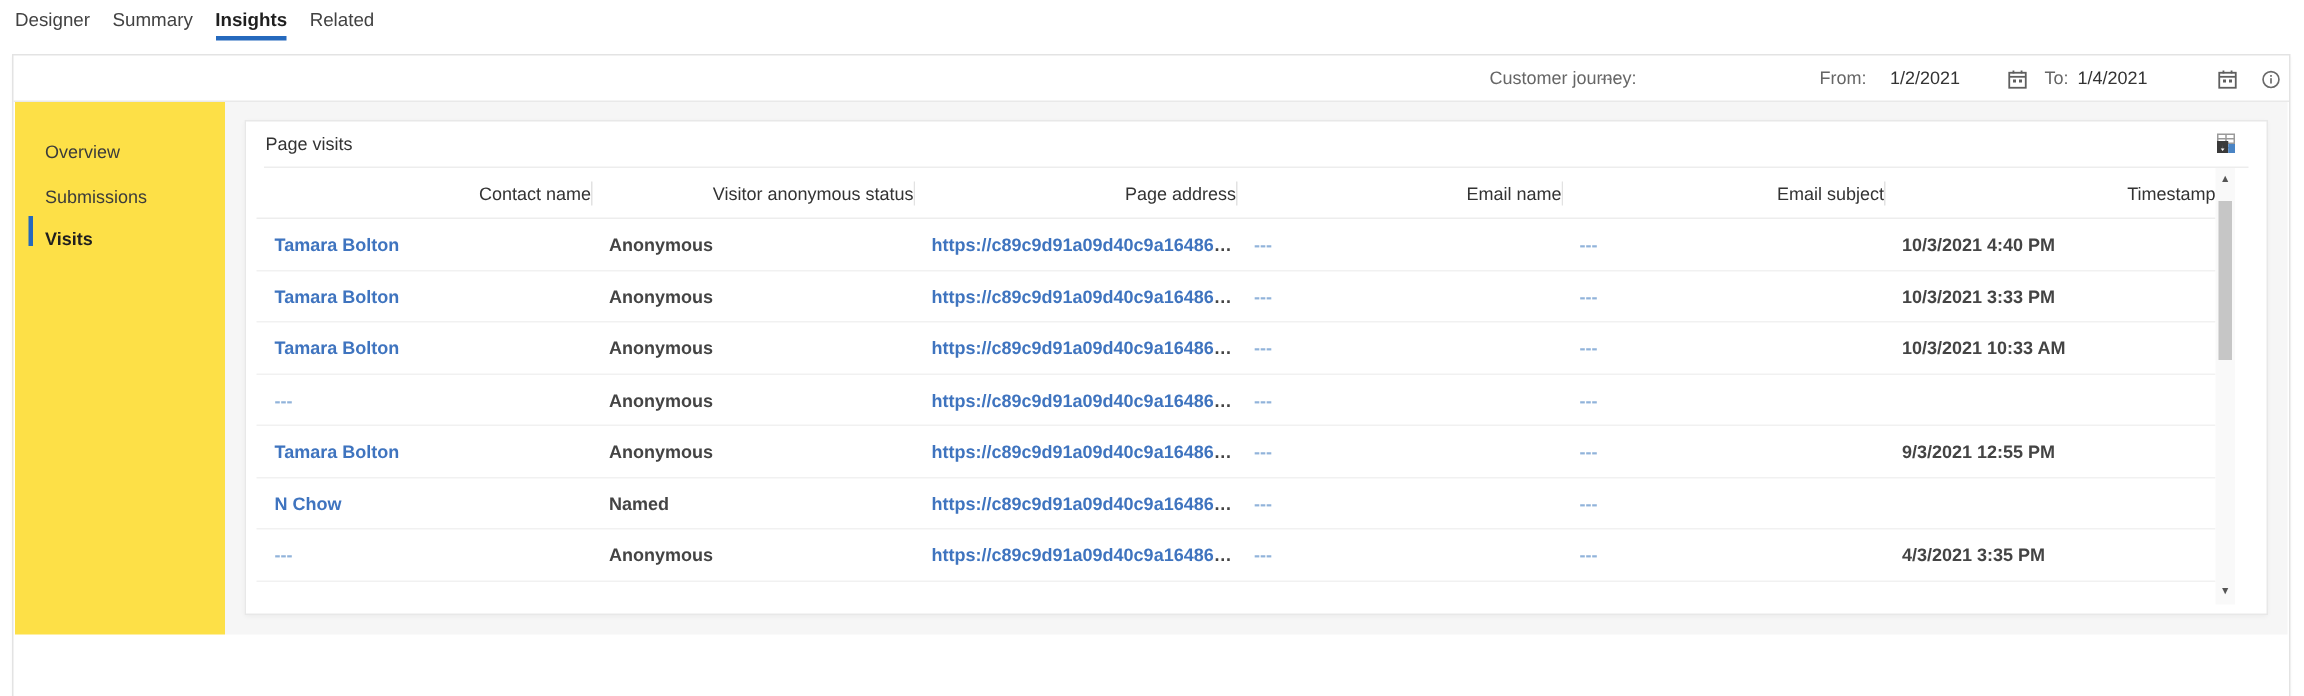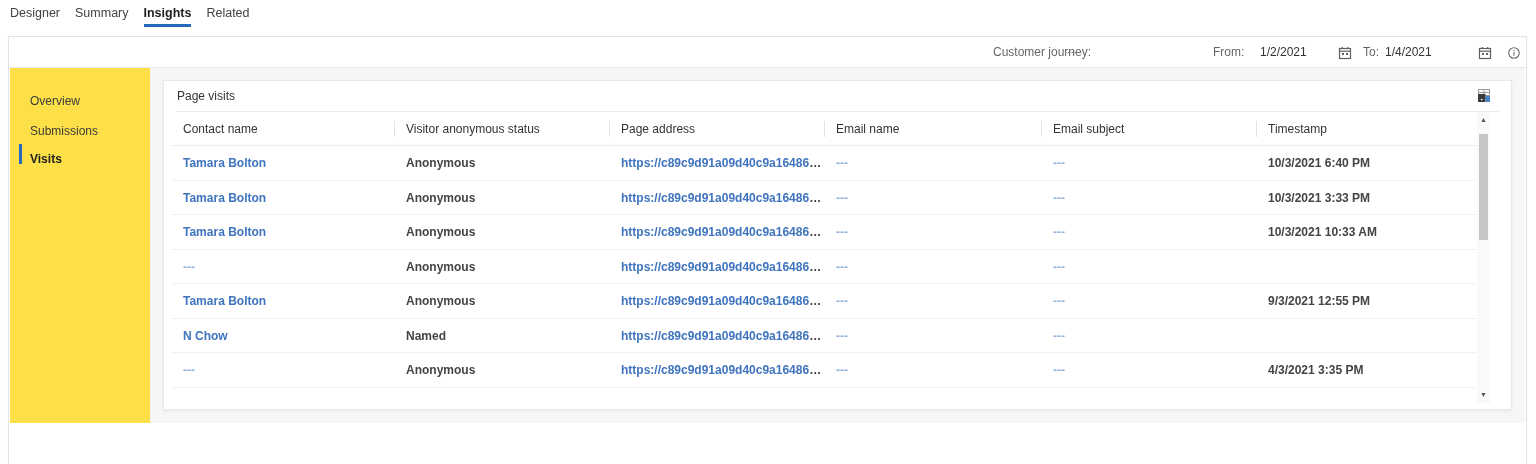--- a/index.html
+++ b/index.html
@@ -36,21 +36,21 @@
           background:#fff; border:1px solid #e8e8e8; box-shadow:0 1.6px 3.6px rgba(0,0,0,.05); }
   .card-title { position:absolute; top:0; left:13px; line-height:30px; font-size:12px; color:#333; }
   .card-divider { position:absolute; top:30px; left:12px; right:12px; height:1px; background:#ededed; }
   .export-btn { position:absolute; top:7px; left:1312px; width:16px; height:16px; cursor:pointer; line-height:0; }
 
   
   .tablewrap { position:absolute; left:7px; top:31px; width:1306px; }
   .trow { display:grid; grid-template-columns:223px 215px 215px 217px 215px 221px; align-items:center; }
   .cell { padding-left:12px; font-size:12px; white-space:nowrap; overflow:hidden; text-overflow:ellipsis; }
   .trow.head { height:34px; border-bottom:1px solid #ededed; color:#333; }
-  .trow.head .cell { position:relative; height:34px; line-height:34px; }
+  .trow.head .cell { position:relative; height:34px; line-height:34px;text-align:right; }
   .trow.head .cell:not(:first-child)::before { content:""; position:absolute; left:0; top:9px; height:16px; width:1px; background:#e2e2e2; }
   .trow.drow { height:34.5px; border-bottom:1px solid #f1f1f1; color:#444; }
   .trow.drow .cell { height:34.5px; line-height:34.5px;font-weight:bold; }
   .lnk { color:#3f74bf; cursor:pointer; }
   .lnk-muted { color:#91b3da; }
 
   
   .vscroll { position:absolute; left:1313px; top:31px; width:13px; height:291px; background:#f9f9f9; }
   .varrow { position:absolute; left:0; width:13px; height:14px; text-align:center; font-size:7px; color:#555; line-height:14px; cursor:pointer; user-select:none; }
   .varrow.up { top:1px; }
@@ -142,21 +142,21 @@
             <div class="cell">Email name</div>
             <div class="cell">Email subject</div>
             <div class="cell">Timestamp</div>
           </div>
           <div class="trow drow">
             <div class="cell"><span class="lnk">Tamara Bolton</span></div>
             <div class="cell">Anonymous</div>
             <div class="cell"><span class="lnk">https://c89c9d91a09d40c9a1648659b3662dd3...</span></div>
             <div class="cell"><span class="lnk-muted">---</span></div>
             <div class="cell"><span class="lnk-muted">---</span></div>
-            <div class="cell">10/3/2021 6:40 PM</div>
+            <div class="cell">10/3/2021 4:40 PM</div>
           </div>
           <div class="trow drow">
             <div class="cell"><span class="lnk">Tamara Bolton</span></div>
             <div class="cell">Anonymous</div>
             <div class="cell"><span class="lnk">https://c89c9d91a09d40c9a1648659b3662dd3...</span></div>
             <div class="cell"><span class="lnk-muted">---</span></div>
             <div class="cell"><span class="lnk-muted">---</span></div>
             <div class="cell">10/3/2021 3:33 PM</div>
           </div>
           <div class="trow drow">

